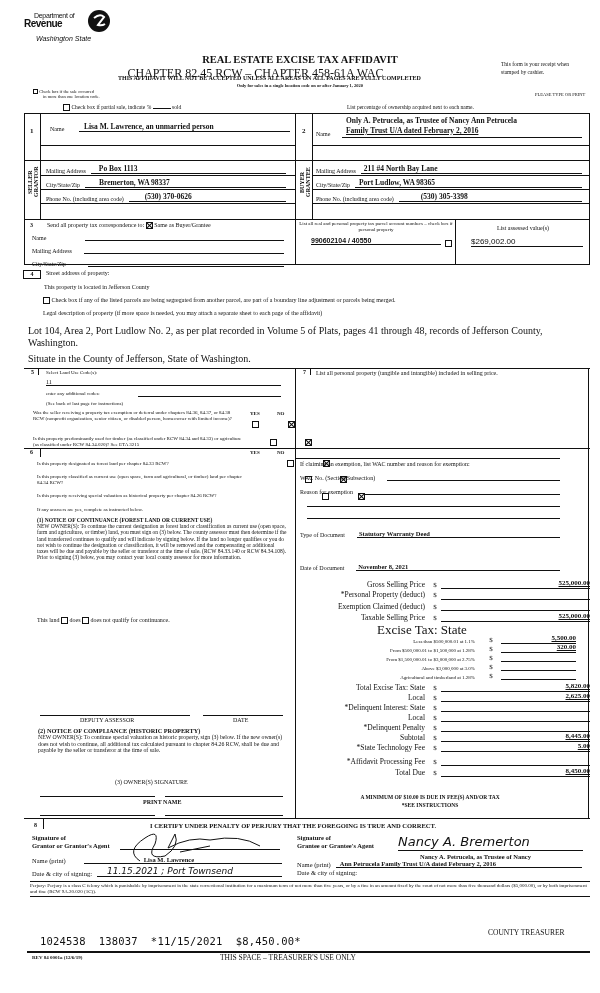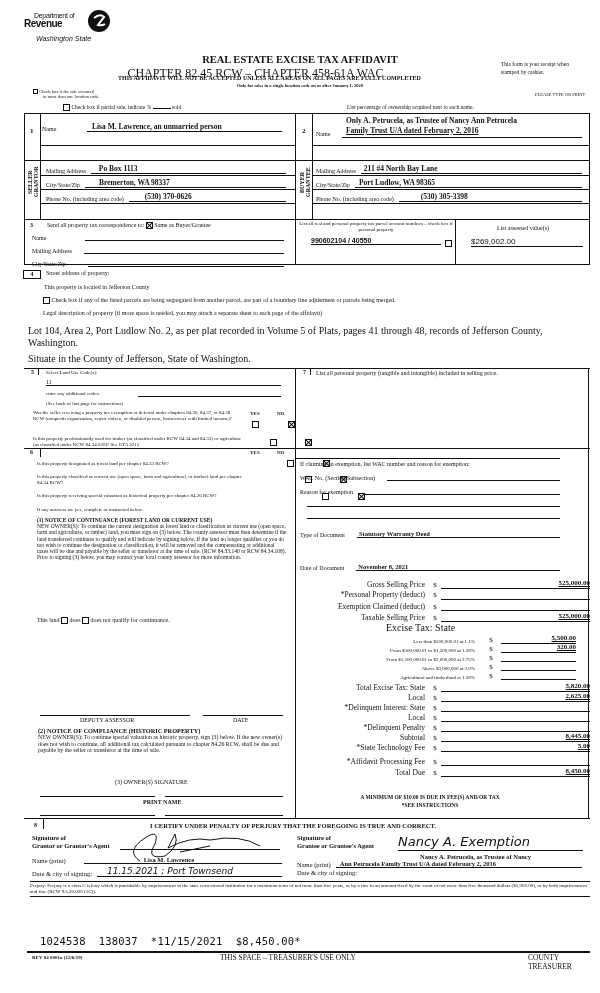--- a/index.html
+++ b/index.html
@@ -74,21 +74,21 @@
 <div class="hline" style="left:24px;top:219px;width:271px;"></div>
 <div class="hline" style="left:24px;top:219px;width:271px;"></div>
 
 
 <div class="abs b" style="left:30px;top:127px;font-size:7px;">1</div>
 <div class="vline" style="left:40px;top:113px;height:106px;"></div>
 <div class="hline" style="left:40px;top:145px;width:255px;"></div>
 <div class="vert" style="left:27px;top:162px;height:40px;line-height:6px;"><span>SELLER</span> <span>GRANTOR</span></div>
 <div class="hline" style="left:24px;top:219px;width:16px;"></div>
 
-<div class="row" style="left:42px;top:122px;width:240px;gap:16px;">
+<div class="row" style="left:50px;top:122px;width:240px;">
   <span class="lbl sm" style="width:24px;">Name</span>
   <span class="val" style="font-size:7.5px;padding-left:5px;">Lisa M. Lawrence, an unmarried person</span>
 </div>
 <div class="row" style="left:46px;top:164px;width:240px;">
   <span class="lbl sm">Mailing Address</span>
   <span class="val" style="font-size:7.5px;padding-left:8px;">Po Box 1113</span>
 </div>
 <div class="hline" style="left:40px;top:175px;width:255px;"></div>
 <div class="row" style="left:46px;top:178px;width:240px;">
   <span class="lbl sm">City/State/Zip</span>
@@ -284,21 +284,21 @@
 <div class="tax-row" style="top:600px;">
     <span class="tl">Exemption Claimed (deduct)</span>
     <span class="ds">$</span>
     <span class="tv"></span>
   </div>
 <div class="tax-row" style="top:611px;">
     <span class="tl">Taxable Selling Price</span>
     <span class="ds">$</span>
     <span class="tv">525,000.00</span>
   </div>
-<div class="abs" style="left:386px;top:622px;font-size:10px;">Excise Tax:  State</div>
+<div class="abs" style="left:377px;top:622px;font-size:13px;">Excise Tax:  State</div>
 
 <div class="tax-row small" style="top:633px;">
     <span class="tl">Less than $500,000.01 at 1.1%</span>
     <span class="ds">$</span>
     <span class="tv">5,500.00</span>
   </div>
 <div class="tax-row small" style="top:642px;">
     <span class="tl">From $500,000.01 to $1,500,000 at 1.28%</span>
     <span class="ds">$</span>
     <span class="tv">320.00</span>
@@ -386,38 +386,38 @@
   <span class="val" style="font-size:6.5px;padding-left:60px;margin-left:18px;">Lisa M. Lawrence</span>
 </div>
 <div class="row" style="left:32px;top:866px;width:250px;">
   <span class="lbl" style="font-size:6.5px;">Date &amp; city of signing:</span>
   <span class="val sig" style="font-size:9px;font-weight:normal;padding-left:10px;">11.15.2021 ;  Port Townsend</span>
 </div>
 
 <div class="abs b" style="left:297px;top:834px;font-size:6.5px;line-height:8px;">
   <span>Signature of</span><br><span>Grantee or Grantee's Agent</span>
 </div>
-<div class="abs sig" style="left:398px;top:834px;width:185px;border-bottom:1px solid #111;font-size:13px;line-height:16px;">Nancy A. Exemption</div>
+<div class="abs sig" style="left:398px;top:834px;width:185px;border-bottom:1px solid #111;font-size:13px;line-height:16px;">Nancy A. Bremerton</div>
 <div class="abs b" style="left:420px;top:853px;font-size:6.5px;">Nancy A. Petrucela, as Trustee of Nancy</div>
 <div class="row" style="left:297px;top:860px;width:285px;">
   <span class="lbl" style="font-size:6.5px;">Name (print)</span>
   <span class="val" style="font-size:6.5px;padding-left:4px;text-decoration:underline;">Ann Petrucela Family Trust U/A dated February 2, 2016</span>
 </div>
 <div class="row" style="left:297px;top:869px;width:285px;">
   <span class="lbl" style="font-size:6.5px;">Date &amp; city of signing:</span>
 </div>
 
 <div class="abs" style="left:30px;top:881px;width:560px;font-size:5px;line-height:6px;border-top:1px solid #111;border-bottom:1px solid #111;padding:1px 0;">
   <span>Perjury: Perjury is a class C felony which is punishable by imprisonment in the state correctional institution for a maximum term of not more than five years, or by a fine in an amount fixed by the court of not more than five thousand dollars ($5,000.00), or by both imprisonment and fine (RCW 9A.20.020 (1C)).</span>
 </div>
 
 
 <div class="abs" style="left:40px;top:935px;font-family:'DejaVu Sans Mono',monospace;font-size:10.5px;letter-spacing:0.2px;white-space:pre;">1024538  138037  *11/15/2021  $8,450.00*</div>
 <div class="hline" style="left:27px;top:951px;width:563px;height:1.5px;"></div>
 <div class="abs b" style="left:32px;top:955px;font-size:5px;">REV 84 0001a (12/6/19)</div>
 <div class="abs" style="left:220px;top:953px;font-size:7.5px;">THIS SPACE – TREASURER'S USE ONLY</div>
-<div class="abs" style="left:488px;top:953px;font-size:7.5px;margin-left:40px;">COUNTY TREASURER</div>
+<div class="abs" style="left:488px;top:928px;font-size:7.5px;">COUNTY TREASURER</div>
 
 
 <div class="abs" style="left:32px;top:252px;width:255px;height:10px;"></div>
 
 
 
 
 </body></html>

